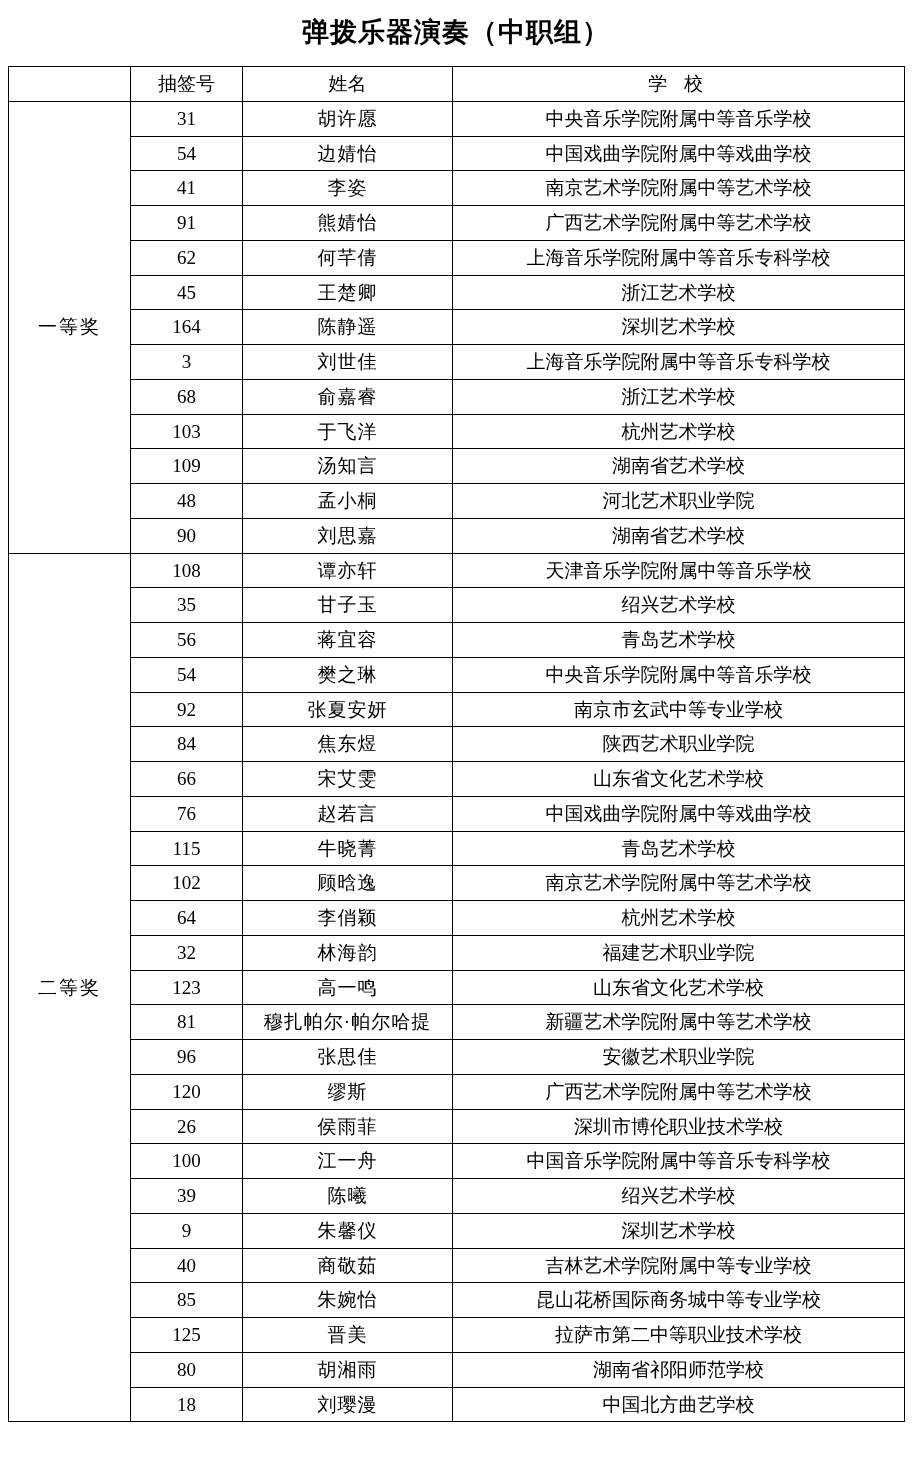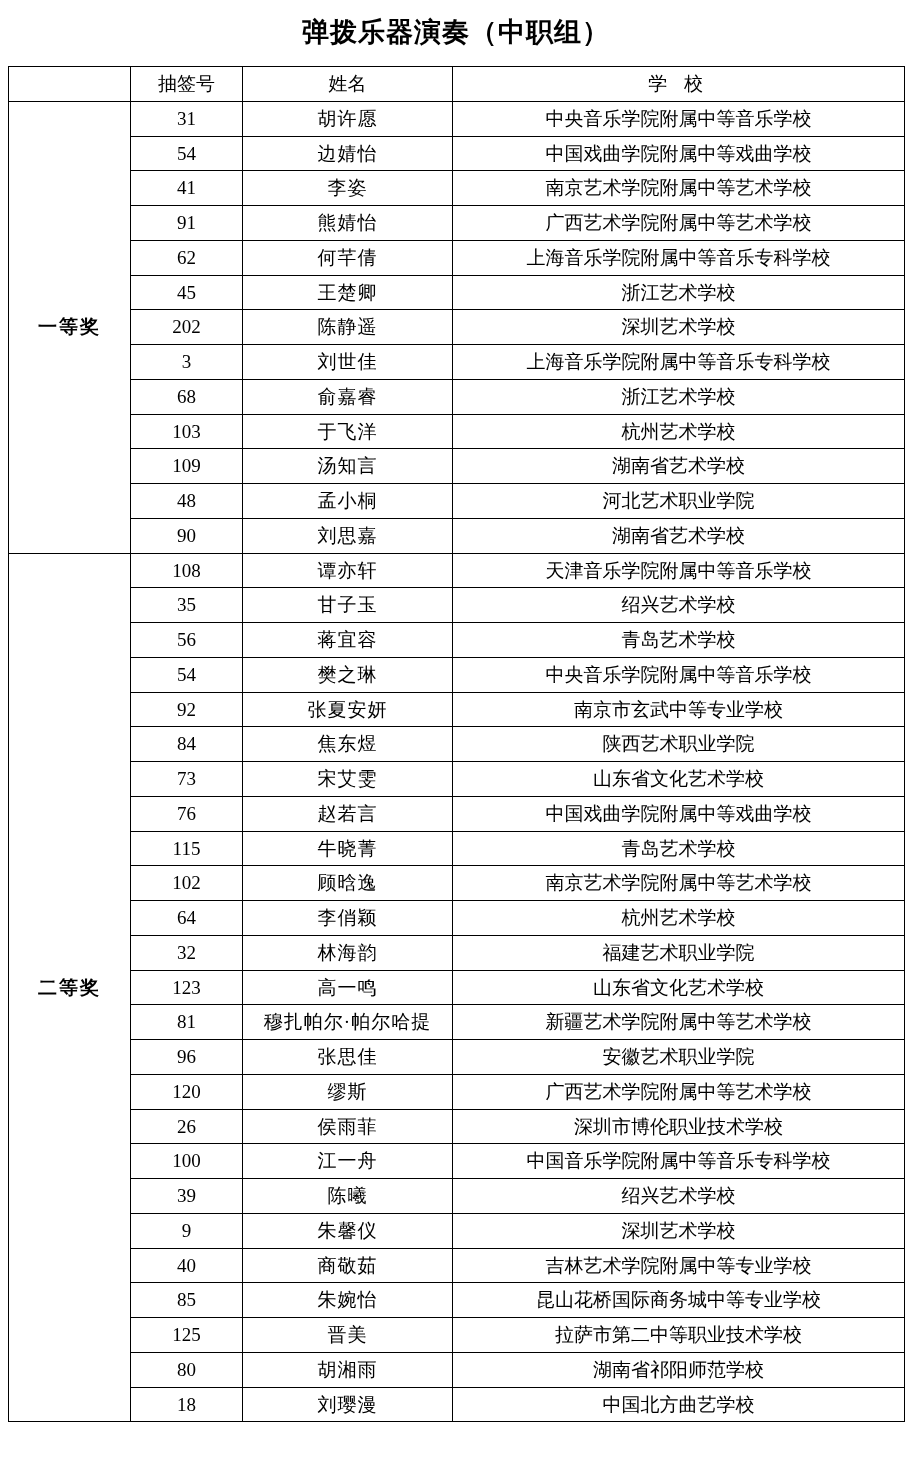--- a/index.html
+++ b/index.html
@@ -53,21 +53,21 @@
     font-weight: normal;
   }
   thead th.head-award {
     border-left: 1px solid #000;
   }
   th.head-school {
     letter-spacing: 6px;
   }
   td.award-cell {
     font-size: 23px;
-    font-weight: bold;
+    font-weight: normal;
     letter-spacing: 2px;
     font-family: "Liberation Sans", "DejaVu Sans", sans-serif;
   }
   td.name-cell {
     letter-spacing: 1px;
   }
   td.school-cell {
     letter-spacing: 0px;
   }
   td.draw-cell {
@@ -125,21 +125,21 @@
           <td class="draw-cell">62</td>
           <td class="name-cell">何芊倩</td>
           <td class="school-cell">上海音乐学院附属中等音乐专科学校</td>
         </tr>
         <tr>
           <td class="draw-cell">45</td>
           <td class="name-cell">王楚卿</td>
           <td class="school-cell">浙江艺术学校</td>
         </tr>
         <tr>
-          <td class="draw-cell">202</td>
+          <td class="draw-cell">164</td>
           <td class="name-cell">陈静遥</td>
           <td class="school-cell">深圳艺术学校</td>
         </tr>
         <tr>
           <td class="draw-cell">3</td>
           <td class="name-cell">刘世佳</td>
           <td class="school-cell">上海音乐学院附属中等音乐专科学校</td>
         </tr>
         <tr>
           <td class="draw-cell">68</td>
@@ -191,21 +191,21 @@
           <td class="draw-cell">92</td>
           <td class="name-cell">张夏安妍</td>
           <td class="school-cell">南京市玄武中等专业学校</td>
         </tr>
         <tr>
           <td class="draw-cell">84</td>
           <td class="name-cell">焦东煜</td>
           <td class="school-cell">陕西艺术职业学院</td>
         </tr>
         <tr>
-          <td class="draw-cell">73</td>
+          <td class="draw-cell">66</td>
           <td class="name-cell">宋艾雯</td>
           <td class="school-cell">山东省文化艺术学校</td>
         </tr>
         <tr>
           <td class="draw-cell">76</td>
           <td class="name-cell">赵若言</td>
           <td class="school-cell">中国戏曲学院附属中等戏曲学校</td>
         </tr>
         <tr>
           <td class="draw-cell">115</td>

